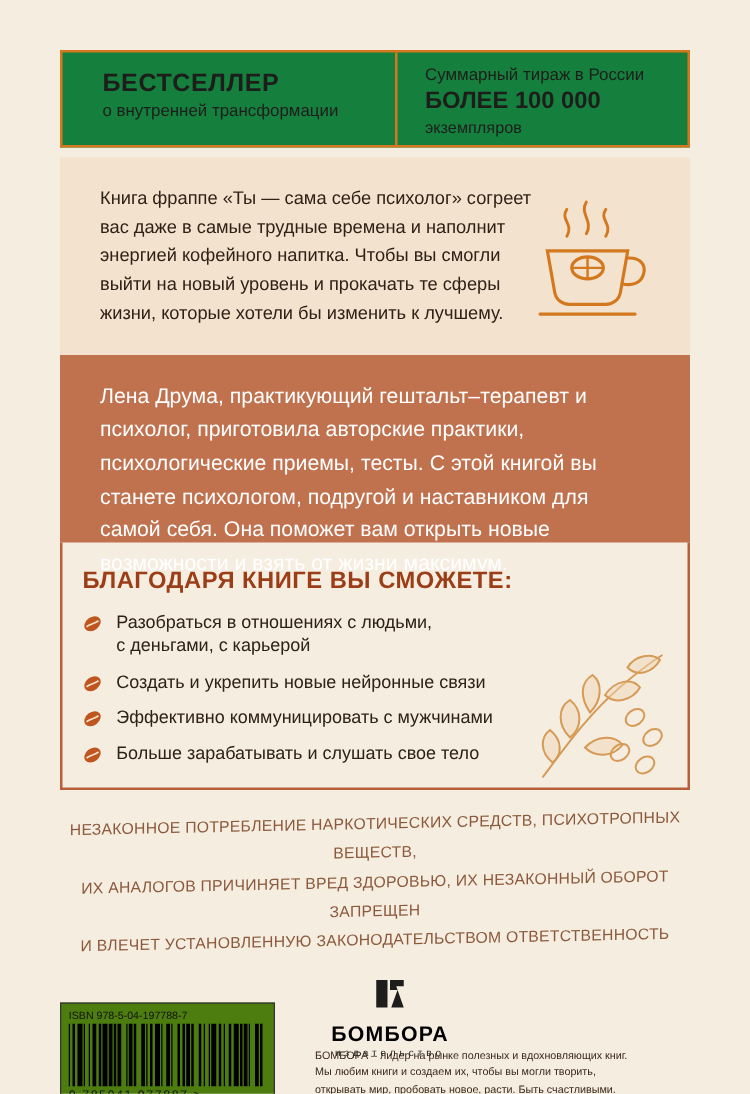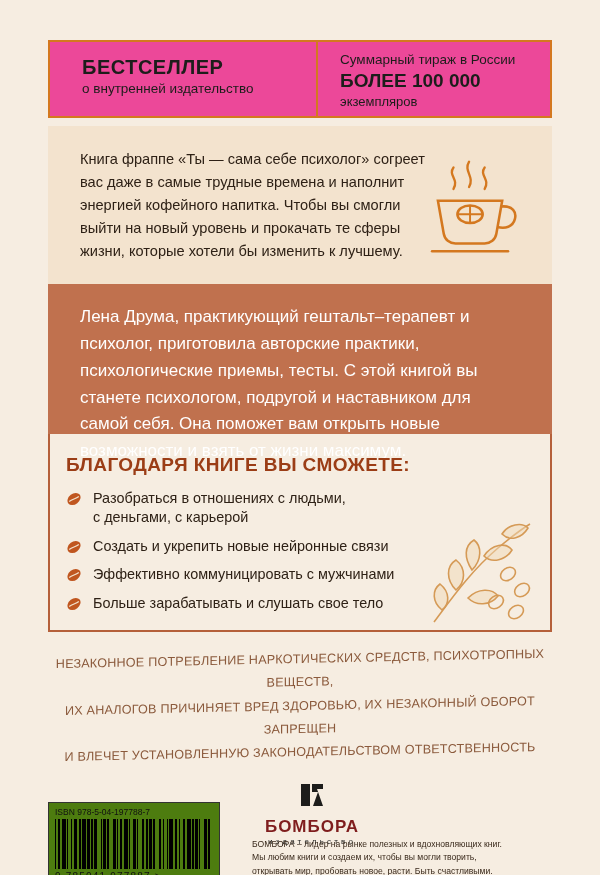--- a/index.html
+++ b/index.html
@@ -27,21 +27,21 @@
   
   .banner {
     position: absolute;
     left: 48px;
     top: 40px;
     width: 504px;
     height: 78px;
     border: 2px solid #d4781f;
     box-sizing: border-box;
     display: flex;
-    background: #ec4899;
+    background: #15803d;
   }
   .banner-left {
     width: 268px;
     box-sizing: border-box;
     padding: 14px 10px 10px 32px;
     border-right: 2px solid #d4781f;
   }
   .banner-left .b-title {
     font-size: 20px;
     font-weight: bold;
@@ -226,21 +226,21 @@
   }
   .pub-mark {
     width: 26px;
     height: 30px;
     margin: 0 auto 4px auto;
   }
   .pub-name {
     font-size: 17px;
     font-weight: bold;
     letter-spacing: 1px;
-    color: #7f1d1d;
+    color: #000000;
     line-height: 1;
   }
   .pub-sub {
     font-size: 8px;
     letter-spacing: 3.2px;
     color: #1d1d1b;
     margin-top: 2px;
   }
   .pub-desc {
     position: absolute;
@@ -253,21 +253,21 @@
   }
 </style>
 </head>
 <body>
 
 <div class="page">
 
   <div class="banner">
     <div class="banner-left">
       <div class="b-title">БЕСТСЕЛЛЕР</div>
-      <div class="b-sub">о внутренней издательство</div>
+      <div class="b-sub">о внутренней трансформации</div>
     </div>
     <div class="banner-right">
       <div class="r1">Суммарный тираж в России</div>
       <div class="r2">БОЛЕЕ 100 000</div>
       <div class="r3">экземпляров</div>
     </div>
   </div>
 
   <div class="block1">
     <p>Книга фраппе «Ты — сама себе психолог» согреет  вас  даже в самые трудные времена и наполнит  энергией кофейного напитка. Чтобы  вы смогли выйти на новый уровень и  прокачать те сферы жизни, которые хотели бы изменить к лучшему.</p>

